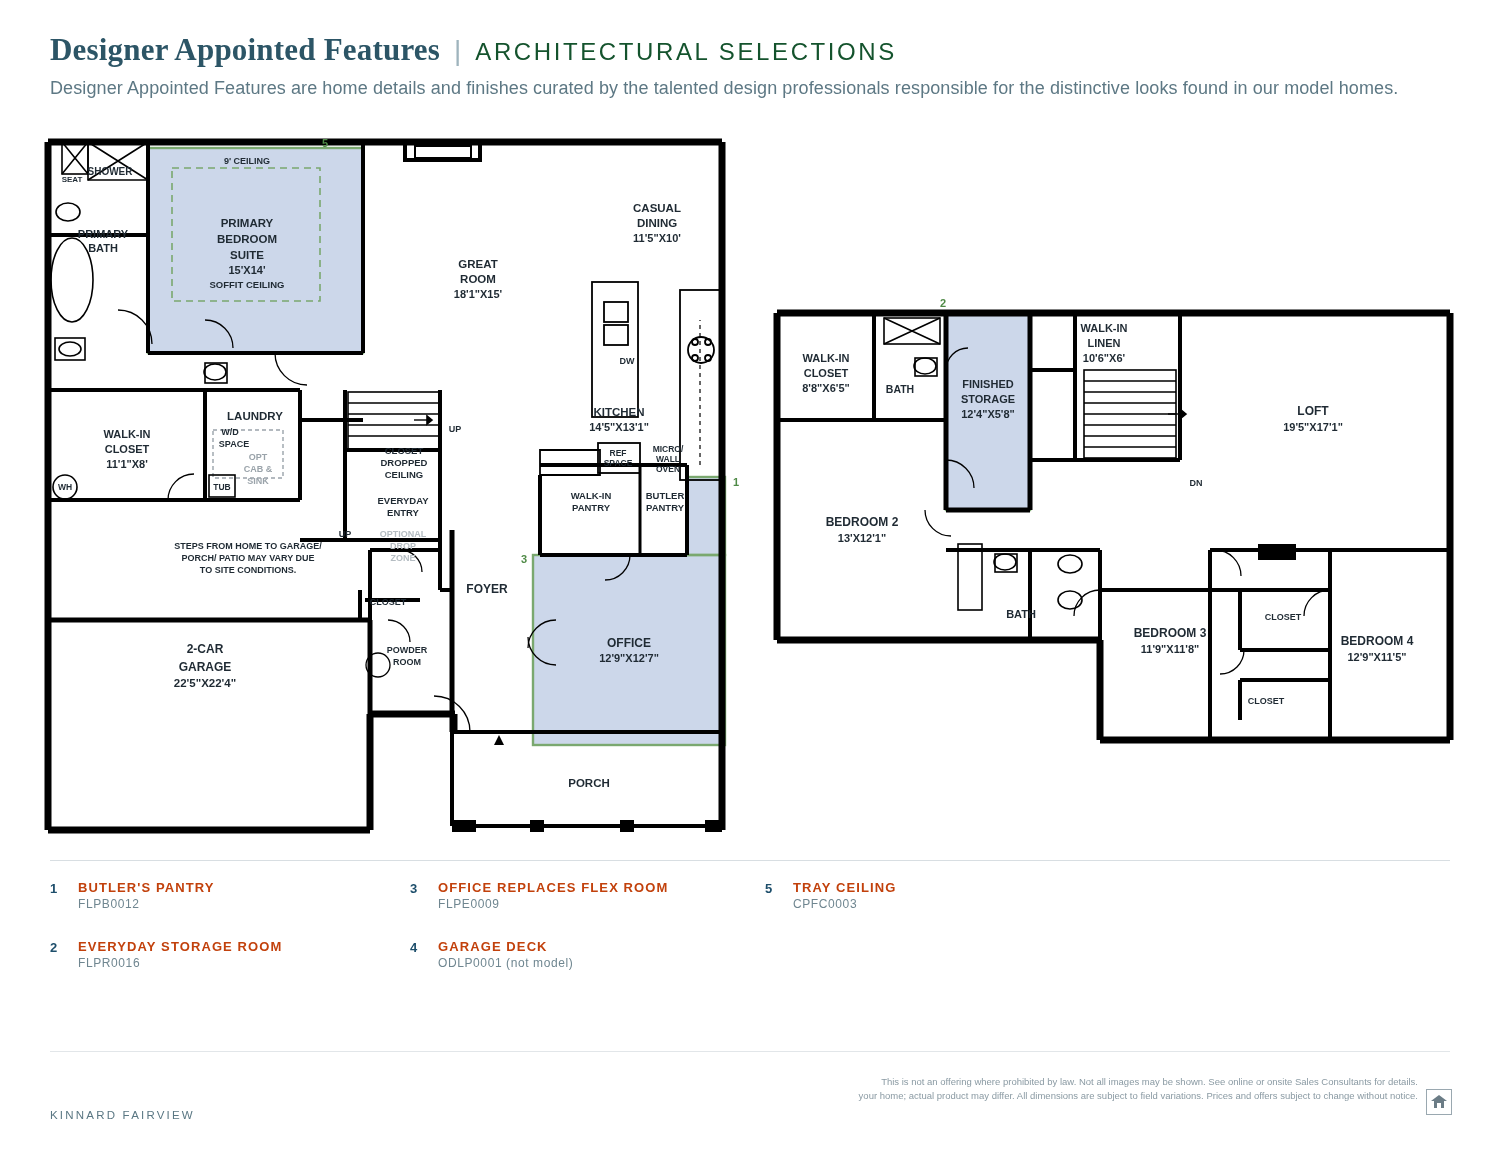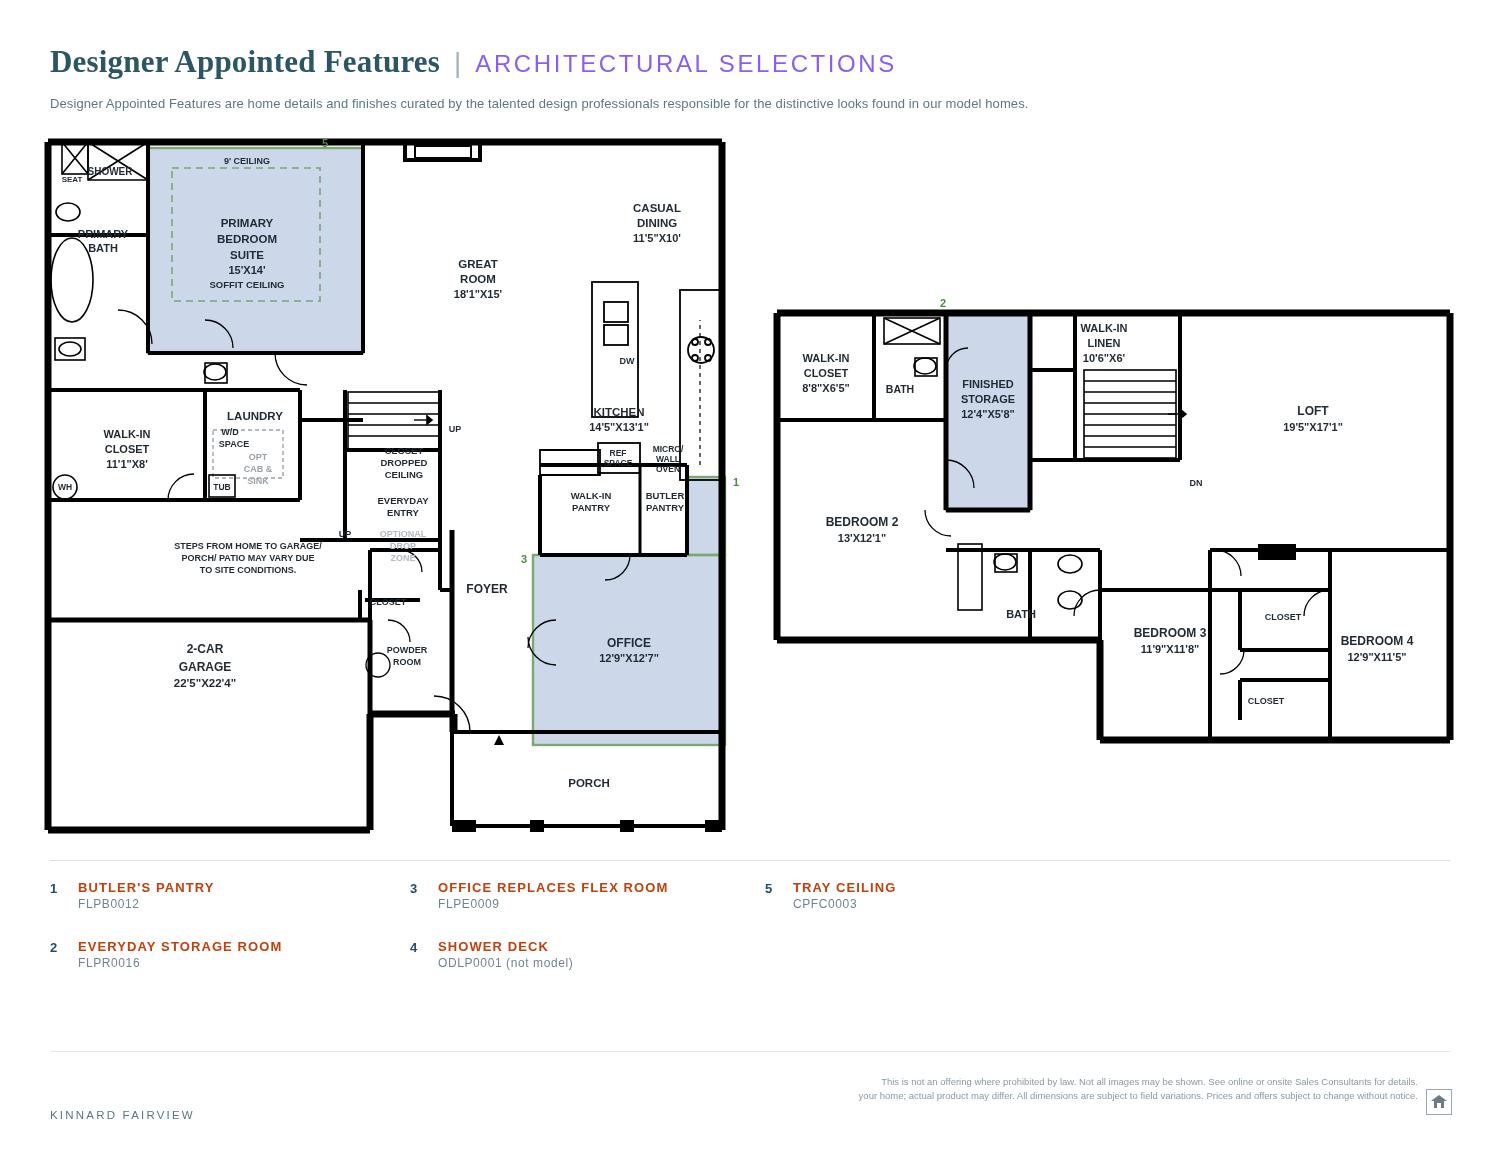--- a/index.html
+++ b/index.html
@@ -7,35 +7,35 @@
   body {
     width: 1500px; height: 1159px;
     background: #ffffff;
     font-family: "Liberation Sans", sans-serif;
     color: #1f2a33;
     position: relative;
     overflow: hidden;
   }
 
   
-  .header { position: absolute; left: 50px; top: 44px; }
+  .header { position: absolute; left: 50px; top: 32px; }
   .title-row { display: flex; align-items: baseline; gap: 0; }
   .title-main {
     font-family: "Liberation Serif", serif;
     font-size: 31px; font-weight: bold; color: #2c5566;
     letter-spacing: 0.2px;
   }
   .title-divider {
     font-size: 28px; color: #9fb4bd; margin: 0 14px; font-weight: 300;
   }
   .title-sub {
-    font-size: 24px; color: #8b5cf6; letter-spacing: 2.6px;
+    font-size: 24px; color: #14532d; letter-spacing: 2.6px;
   }
   .subtitle {
-    margin-top: 16px; font-size: 13px; color: #5d7884; letter-spacing: 0.1px;
+    margin-top: 10px; font-size: 18px; color: #5d7884; letter-spacing: 0.1px;
   }
 
   
   .plan { position: absolute; left: 0; top: 120px; width: 1500px; height: 740px; }
   .plan svg { display: block; }
 
   
   .legend { position: absolute; left: 50px; top: 880px; width: 1400px; }
   .legend-rule {
     position: absolute; left: 0; top: -20px; width: 1400px; height: 1px;
@@ -441,21 +441,21 @@
   </div>
 
   <div class="legend-col c2">
     <div class="legend-item">
       <span class="legend-num">3</span>
       <div class="legend-label">OFFICE REPLACES FLEX ROOM</div>
       <div class="legend-code">FLPE0009</div>
     </div>
     <div class="legend-item">
       <span class="legend-num">4</span>
-      <div class="legend-label">SHOWER DECK</div>
+      <div class="legend-label">GARAGE DECK</div>
       <div class="legend-code">ODLP0001 (not model)</div>
     </div>
   </div>
 
   <div class="legend-col c3">
     <div class="legend-item">
       <span class="legend-num">5</span>
       <div class="legend-label">TRAY CEILING</div>
       <div class="legend-code">CPFC0003</div>
     </div>

